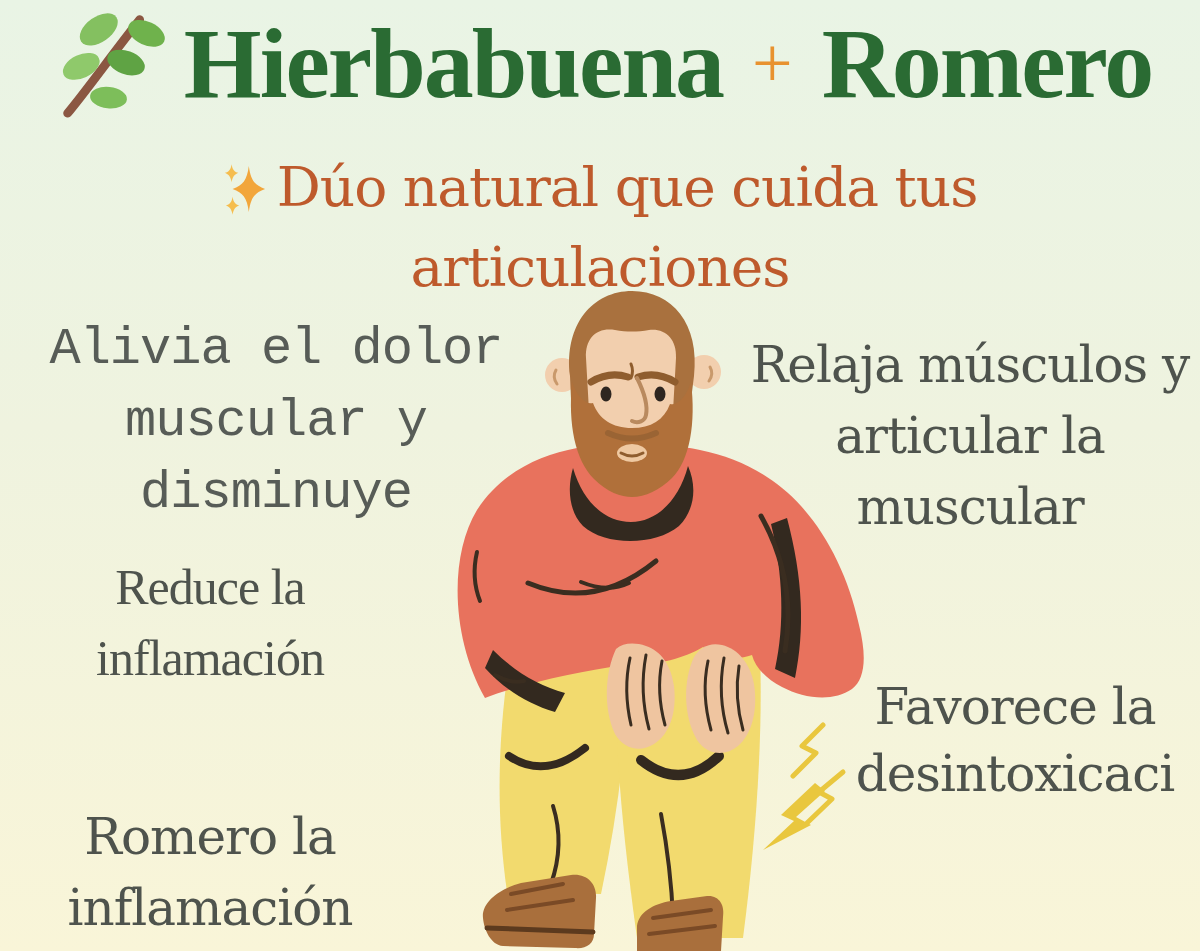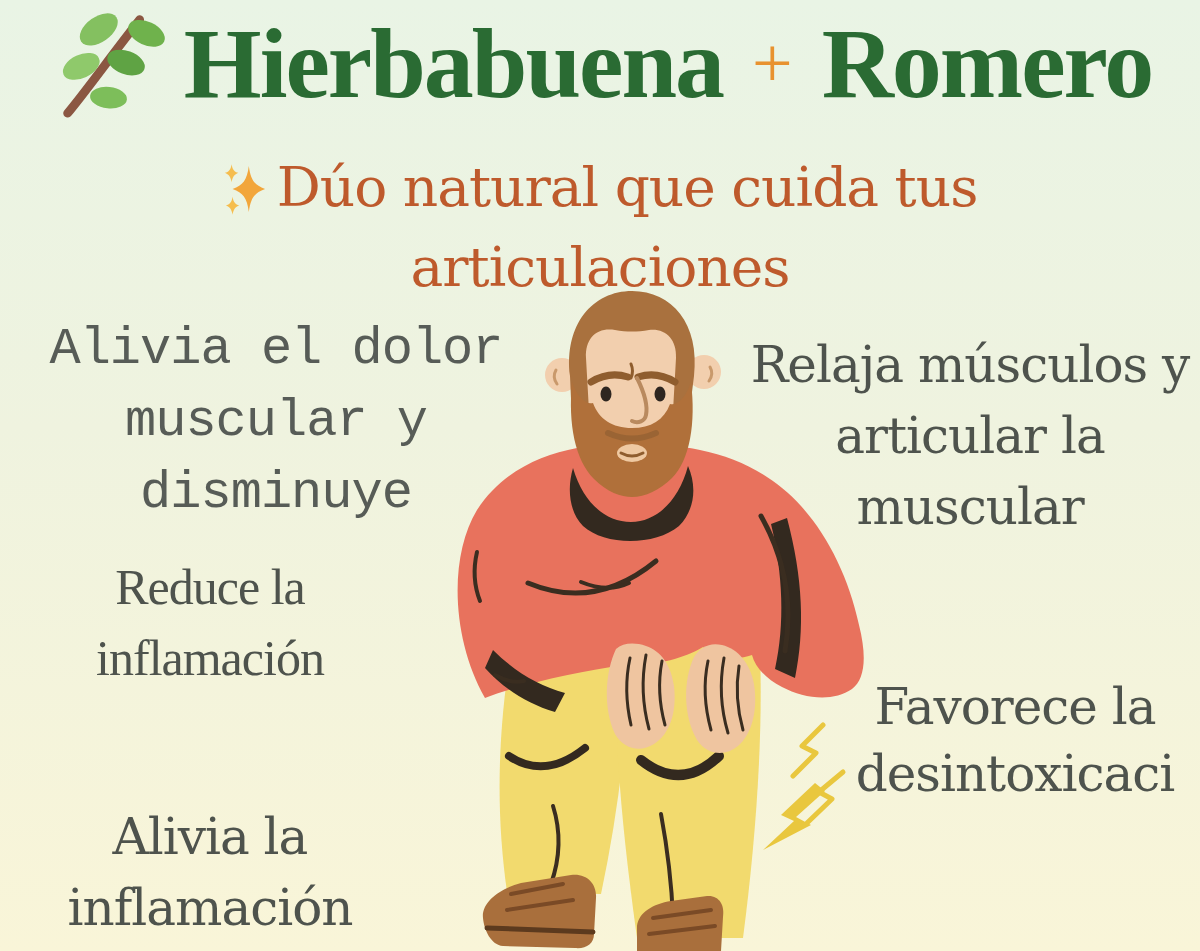--- a/index.html
+++ b/index.html
@@ -65,21 +65,21 @@
     <span>Alivia el dolor</span>
     <span>muscular y disminuye</span>
   </div>
 
   <div class="benefit b-reduce">
     <span>Reduce la</span>
     <span>inflamación</span>
   </div>
 
   <div class="benefit b-mejora">
-    <span>Alivia la</span>
+    <span>Romero la</span>
     <span>inflamación</span>
   </div>
 
   <div class="benefit b-relaja">
     <span>Relaja músculos y</span>
     <span>articular la</span>
     <span>muscular</span>
   </div>
 
   <div class="benefit b-favorece">

